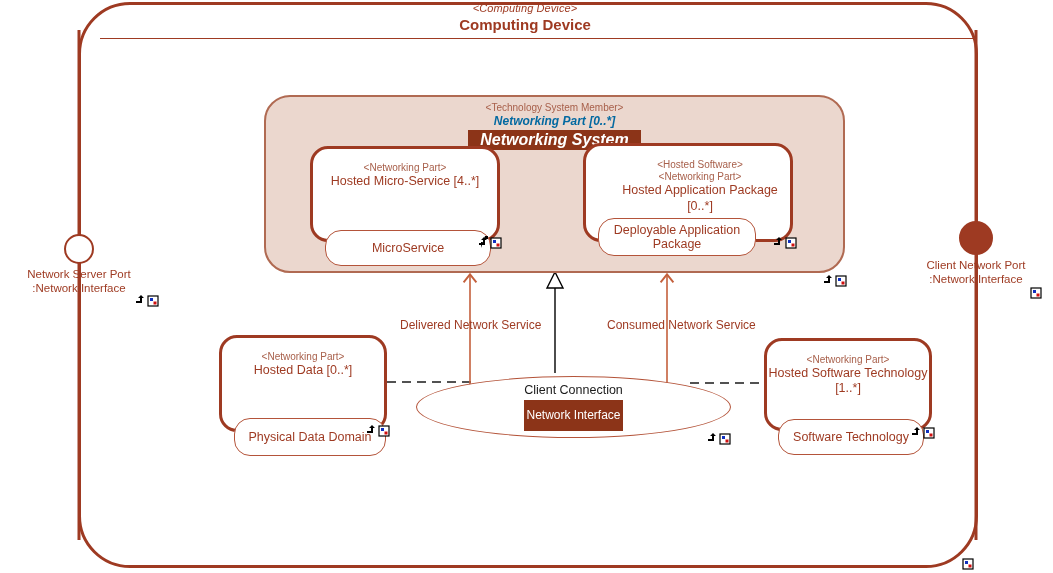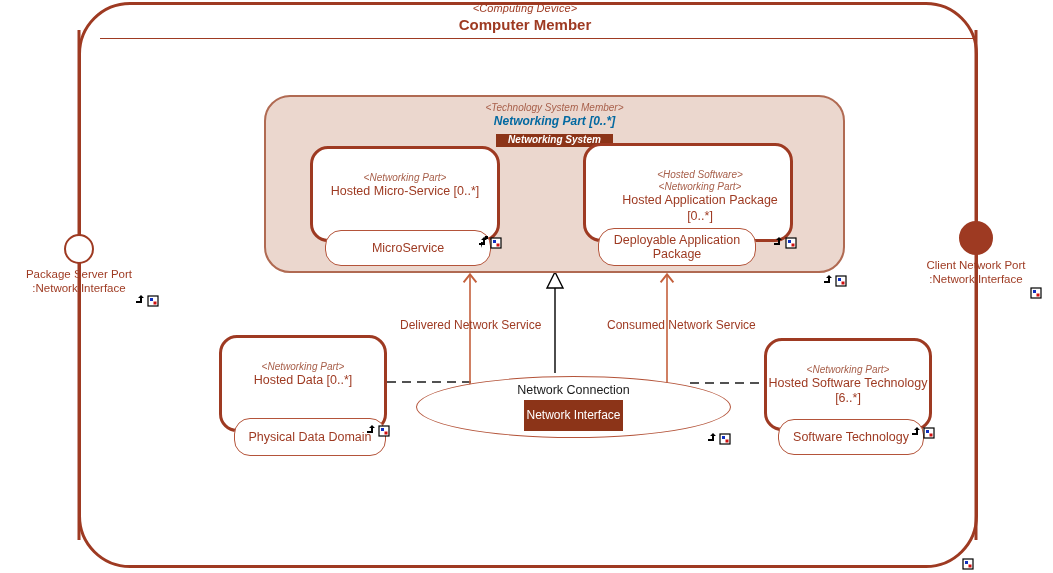--- a/index.html
+++ b/index.html
@@ -49,21 +49,20 @@
     pointer-events: none;
   }
   .stereo {
     font-size: 11px;
     font-style: italic;
     color: #9E3A22;
     letter-spacing: .1px;
   }
   .stereo-small {
     font-size: 10px;
-    font-style: italic;
     color: #A8604B;
   }
   #device-title {
     font-size: 15px;
     font-weight: bold;
     color: #9E3A22;
     margin-top: 1px;
   }
 
   
@@ -88,38 +87,38 @@
   #ns-name {
     font-size: 12px;
     font-style: italic;
     font-weight: bold;
     color: #0369a1;
   }
   .highlight {
     display: inline-block;
     background: #8C3418;
     color: #ffffff;
-    font-size: 10px;
+    font-size: 16px;
     font-style: italic;
     font-weight: bold;
     padding: 0 12px;
     margin-top: 2px;
     line-height: 1.25;
   }
 
   
   .part-box {
     background: #ffffff;
     border: 3px solid #9E3A22;
     border-radius: 18px;
     box-sizing: border-box;
     text-align: center;
   }
   .part-head {
-    margin-top: 23px;
+    margin-top: 13px;
     line-height: 1.22;
   }
   .part-name {
     font-size: 12.5px;
     color: #9E3A22;
     font-weight: normal;
   }
   .inner-box {
     position: absolute;
     background: #ffffff;
@@ -131,21 +130,21 @@
     justify-content: center;
     color: #9E3A22;
     font-size: 12.5px;
     margin-top: 32px;
   }
 
   #part-microservice   { left: 310px; top: 146px; width: 190px; height: 96px; }
   #ib-microservice     { left: 12px;  top: 49px;  width: 166px; height: 36px; }
 
   #part-apppackage     { left: 583px; top: 143px; width: 210px; height: 99px; padding-left: 24px; }
-  #ib-apppackage       { left: 12px;  top: 50px;  width: 158px; height: 38px; }
+  #ib-apppackage       { left: 12px;  top: 40px;  width: 158px; height: 38px; }
 
   #part-hosteddata     { left: 219px; top: 335px; width: 168px; height: 97px; }
   #ib-hosteddata       { left: 12px;  top: 48px;  width: 152px; height: 38px; }
 
   #part-softwaretech   { left: 764px; top: 338px; width: 168px; height: 93px; }
   #ib-softwaretech     { left: 11px;  top: 46px;  width: 146px; height: 36px; }
 
   
   #network-connection {
     left: 416px;
@@ -243,35 +242,35 @@
     <line x1="667" y1="388" x2="667" y2="276" stroke="#C4603C" stroke-width="1.6" marker-end="url(#open-arrow-orange)"></line>
 
     <line x1="555" y1="373" x2="555" y2="288" stroke="#000000" stroke-width="1.4"></line>
     <polygon points="555,272 547,288 563,288" fill="#ffffff" stroke="#000000" stroke-width="1.4"></polygon>
   </svg>
 
   <div id="device-frame" class="abs"></div>
   <div id="device-divider" class="abs"></div>
   <div id="device-header" class="abs">
     <div class="stereo">&lt;Computing Device&gt;</div>
-    <div id="device-title">Computer Member</div>
+    <div id="device-title">Computing Device</div>
   </div>
 
   <div id="networking-system" class="abs">
     <div id="ns-head">
       <div class="stereo-small">&lt;Technology System Member&gt;</div>
       <div id="ns-name">Networking Part [0..*]</div>
       <div class="highlight">Networking System</div>
     </div>
   </div>
 
   <div id="part-microservice" class="abs part-box">
     <div class="part-head">
       <div class="stereo-small">&lt;Networking Part&gt;</div>
-      <div class="part-name">Hosted Micro-Service [0..*]</div>
+      <div class="part-name">Hosted Micro-Service [4..*]</div>
     </div>
     <div id="ib-microservice" class="inner-box">
       <span>MicroService</span>
     </div>
   </div>
   <svg class="abs badge" style="left:477px; top:236px;" viewBox="0 0 26 13" xmlns="http://www.w3.org/2000/svg">
     <path d="M4,12 L4,6 L8,6 L8,3 L11,3 L11,0 L8,0 L8,-0 Z" fill="#000"></path>
     <path d="M2,12 L2,7 L6,7 L6,4 L4,4 L7,1 L10,4 L8,4 L8,9 L2,9 Z" fill="#000"></path>
     <rect x="14" y="2" width="10" height="10" fill="#fff" stroke="#000" stroke-width="1.2"></rect>
     <rect x="16" y="4" width="3" height="3" fill="#1030c0"></rect>
@@ -314,50 +313,50 @@
   <svg class="abs badge" style="left:365px; top:424px;" viewBox="0 0 26 13" xmlns="http://www.w3.org/2000/svg">
     <path d="M2,12 L2,7 L6,7 L6,4 L4,4 L7,1 L10,4 L8,4 L8,9 L2,9 Z" fill="#000"></path>
     <rect x="14" y="2" width="10" height="10" fill="#fff" stroke="#000" stroke-width="1.2"></rect>
     <rect x="16" y="4" width="3" height="3" fill="#1030c0"></rect>
     <rect x="19.5" y="7.5" width="3" height="3" fill="#d01010"></rect>
   </svg>
 
   <div id="part-softwaretech" class="abs part-box">
     <div class="part-head">
       <div class="stereo-small">&lt;Networking Part&gt;</div>
-      <div class="part-name">Hosted Software Technology [6..*]</div>
+      <div class="part-name">Hosted Software Technology [1..*]</div>
     </div>
     <div id="ib-softwaretech" class="inner-box">
       <span>Software Technology</span>
     </div>
   </div>
   <svg class="abs badge" style="left:910px; top:426px;" viewBox="0 0 26 13" xmlns="http://www.w3.org/2000/svg">
     <path d="M2,12 L2,7 L6,7 L6,4 L4,4 L7,1 L10,4 L8,4 L8,9 L2,9 Z" fill="#000"></path>
     <rect x="14" y="2" width="10" height="10" fill="#fff" stroke="#000" stroke-width="1.2"></rect>
     <rect x="16" y="4" width="3" height="3" fill="#1030c0"></rect>
     <rect x="19.5" y="7.5" width="3" height="3" fill="#d01010"></rect>
   </svg>
 
   <div id="network-connection" class="abs">
-    <div id="nc-name">Network Connection</div>
+    <div id="nc-name">Client Connection</div>
     <div id="nc-type">Network Interface</div>
   </div>
   <svg class="abs badge" style="left:706px; top:432px;" viewBox="0 0 26 13" xmlns="http://www.w3.org/2000/svg">
     <path d="M2,12 L2,7 L6,7 L6,4 L4,4 L7,1 L10,4 L8,4 L8,9 L2,9 Z" fill="#000"></path>
     <rect x="14" y="2" width="10" height="10" fill="#fff" stroke="#000" stroke-width="1.2"></rect>
     <rect x="16" y="4" width="3" height="3" fill="#1030c0"></rect>
     <rect x="19.5" y="7.5" width="3" height="3" fill="#d01010"></rect>
   </svg>
 
   <div id="label-delivered" class="abs edge-label">Delivered Network Service</div>
   <div id="label-consumed" class="abs edge-label">Consumed Network Service</div>
 
   <div id="port-left-circle" class="abs port-circle"></div>
   <div id="port-left-label" class="abs port-label">
-    <div>Package Server Port</div>
+    <div>Network Server Port</div>
     <div>:Network Interface</div>
   </div>
   <svg class="abs badge" style="left:134px; top:294px;" viewBox="0 0 26 13" xmlns="http://www.w3.org/2000/svg">
     <path d="M2,12 L2,7 L6,7 L6,4 L4,4 L7,1 L10,4 L8,4 L8,9 L2,9 Z" fill="#000"></path>
     <rect x="14" y="2" width="10" height="10" fill="#fff" stroke="#000" stroke-width="1.2"></rect>
     <rect x="16" y="4" width="3" height="3" fill="#1030c0"></rect>
     <rect x="19.5" y="7.5" width="3" height="3" fill="#d01010"></rect>
   </svg>
 
   <div id="port-right-circle" class="abs port-circle"></div>

